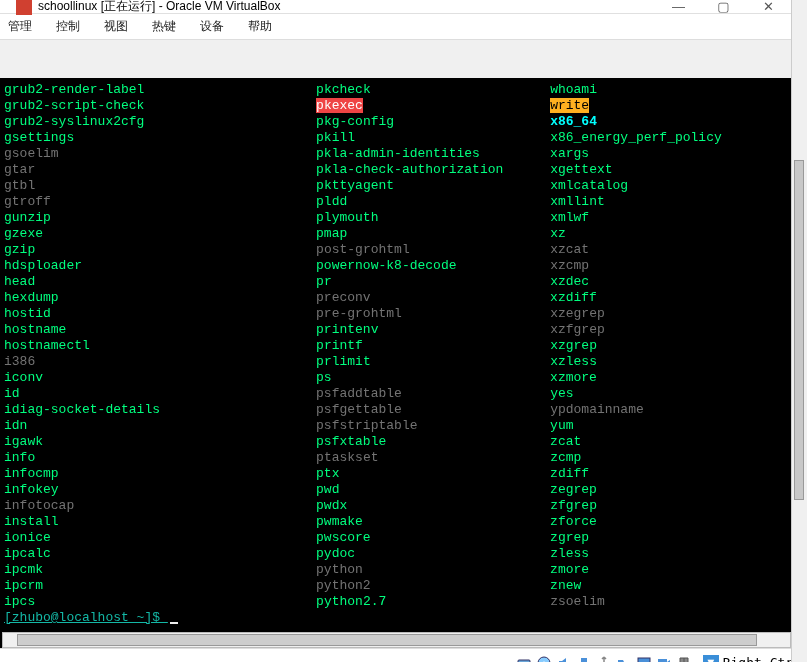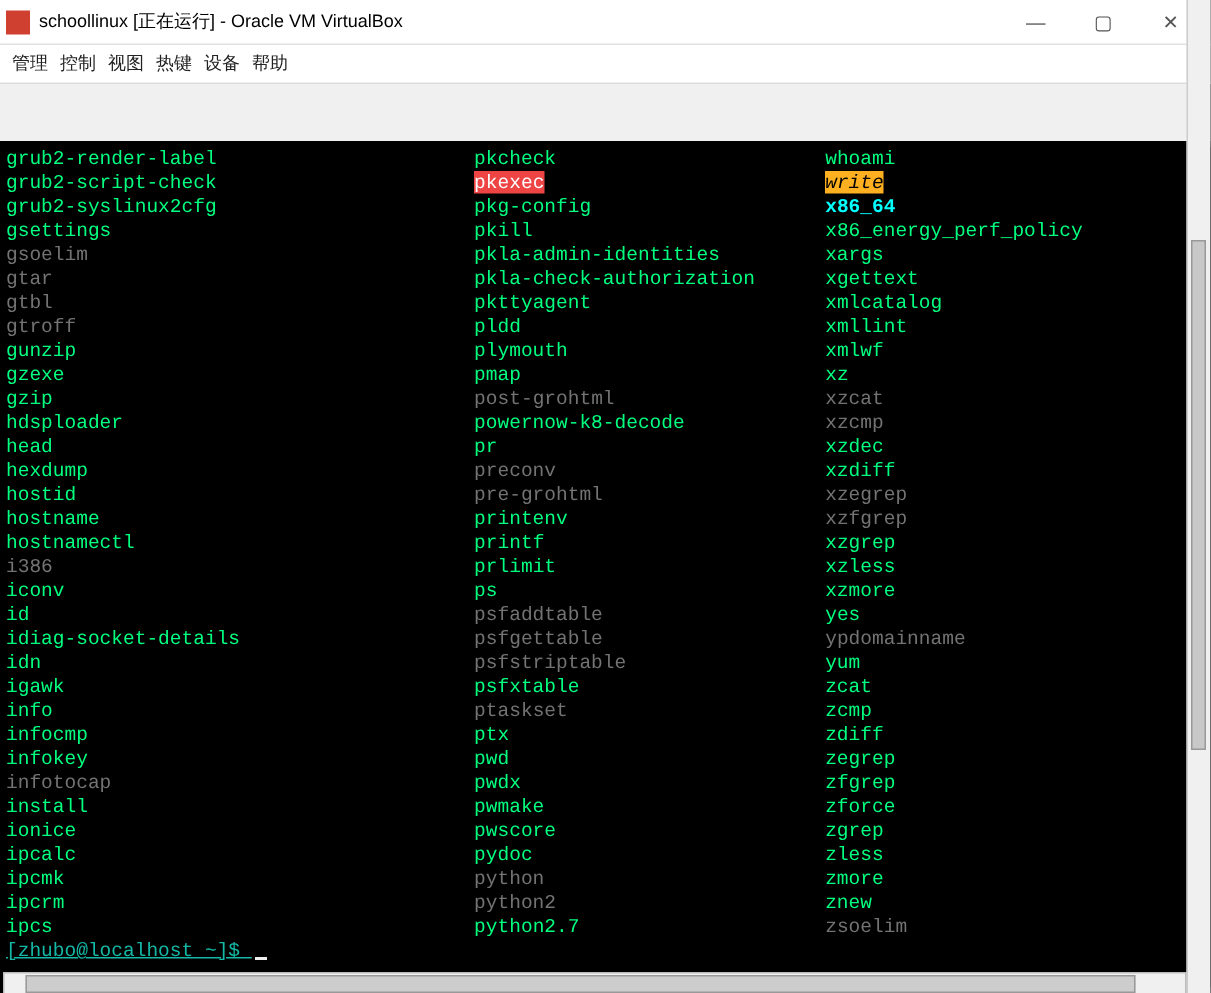--- a/index.html
+++ b/index.html
@@ -5,25 +5,25 @@
   * { margin: 0; padding: 0; box-sizing: border-box; }
   body {
     width: 807px;
     height: 662px;
     font-family: "Microsoft YaHei", sans-serif;
     background: #f0f0f0;
     overflow: hidden;
     position: relative;
   }
   .titlebar {
-    height: 30px;
+    height: 14px;
     background: #fff;
     display: flex;
     align-items: center;
-    padding: 0 4px;
+    padding: 0 16px;
     border-bottom: 1px solid #e0e0e0;
   }
   .titlebar .icon {
     width: 16px; height: 16px;
     background: #d04030;
     margin-right: 6px;
     display: inline-block;
   }
   .titlebar .title {
     font-size: 12px;
@@ -42,21 +42,21 @@
     color: #555;
     font-size: 13px;
     font-family: "Segoe UI Symbol", sans-serif;
   }
   .menubar {
     height: 26px;
     background: #fff;
     display: flex;
     align-items: center;
     padding: 0 8px;
-    gap: 8px;
+    gap: 24px;
     font-size: 12px;
     color: #222;
     border-bottom: 1px solid #ddd;
   }
   .terminal-wrap {
     background: #000;
     height: 570px;
     position: relative;
     padding: 4px 0 4px 4px;
     margin-top: 38px;
@@ -69,21 +69,21 @@
     color: #0f0;
     height: 560px;
     overflow: hidden;
     white-space: pre;
   }
   .row { white-space: pre; height: 16px; }
   .c-green { color: #00ff7f; }
   .c-cyan { color: #737373; }
   .c-cyan-bold { color: #00ffff; font-weight: bold; }
   .c-high-red { color: #fefefe; background: #ef4444; }
-  .c-high-y { color: #000; background: #ffb020; font-style: italic; }
+  .c-high-y { color: #000; background: #ffb020; }
   .prompt-line { color: #14b8a6; text-decoration: underline; }
   .cursor {
     display: inline-block;
     width: 8px; height: 2px;
     background: #eee;
     margin-left: 2px;
     vertical-align: bottom;
     margin-bottom: 2px;
   }
   .hscroll {

